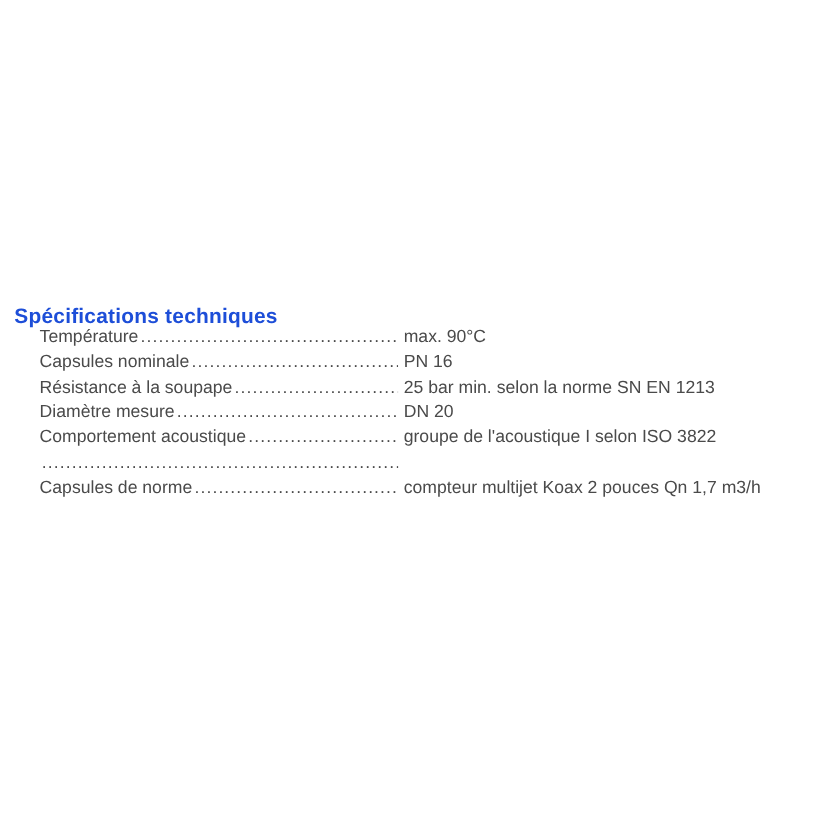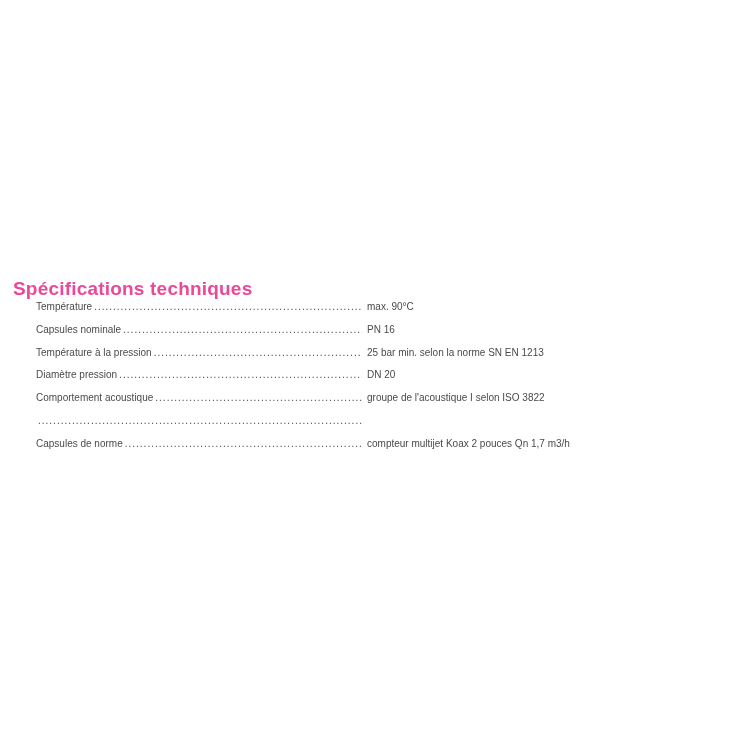--- a/index.html
+++ b/index.html
@@ -15,35 +15,35 @@
     overflow: hidden;
     font-family: "Liberation Sans", sans-serif;
   }
   .doc-title {
     position: absolute;
     left: 13px;
     top: 264px;
     font-size: 19px;
     line-height: 24px;
     font-weight: 700;
-    color: #ec4899;
+    color: #1d4ed8;
     letter-spacing: 0.2px;
     white-space: nowrap;
   }
   .spec-list {
     position: absolute;
     left: 36px;
     top: 296px;
     width: 702px;
   }
   .spec-row {
     display: flex;
     align-items: baseline;
     height: 22.8px;
-    font-size: 10px;
+    font-size: 16px;
     line-height: 22.8px;
     color: #4a4a4a;
     white-space: nowrap;
   }
   .spec-left {
     display: flex;
     align-items: baseline;
     flex: 0 0 326px;
     width: 326px;
     overflow: hidden;
@@ -86,29 +86,29 @@
     <div class="spec-row">
       <span class="spec-left">
         <span class="spec-label">Capsules nominale</span>
         <span class="spec-leader">........................................................................................................................</span>
       </span>
       <span class="spec-value">PN 16</span>
     </div>
 
     <div class="spec-row">
       <span class="spec-left">
-        <span class="spec-label">Température à la pression</span>
+        <span class="spec-label">Résistance à la soupape</span>
         <span class="spec-leader">........................................................................................................................</span>
       </span>
       <span class="spec-value">25 bar min. selon la norme SN EN 1213</span>
     </div>
 
     <div class="spec-row">
       <span class="spec-left">
-        <span class="spec-label">Diamètre pression</span>
+        <span class="spec-label">Diamètre mesure</span>
         <span class="spec-leader">........................................................................................................................</span>
       </span>
       <span class="spec-value">DN 20</span>
     </div>
 
     <div class="spec-row">
       <span class="spec-left">
         <span class="spec-label">Comportement acoustique</span>
         <span class="spec-leader">........................................................................................................................</span>
       </span>

